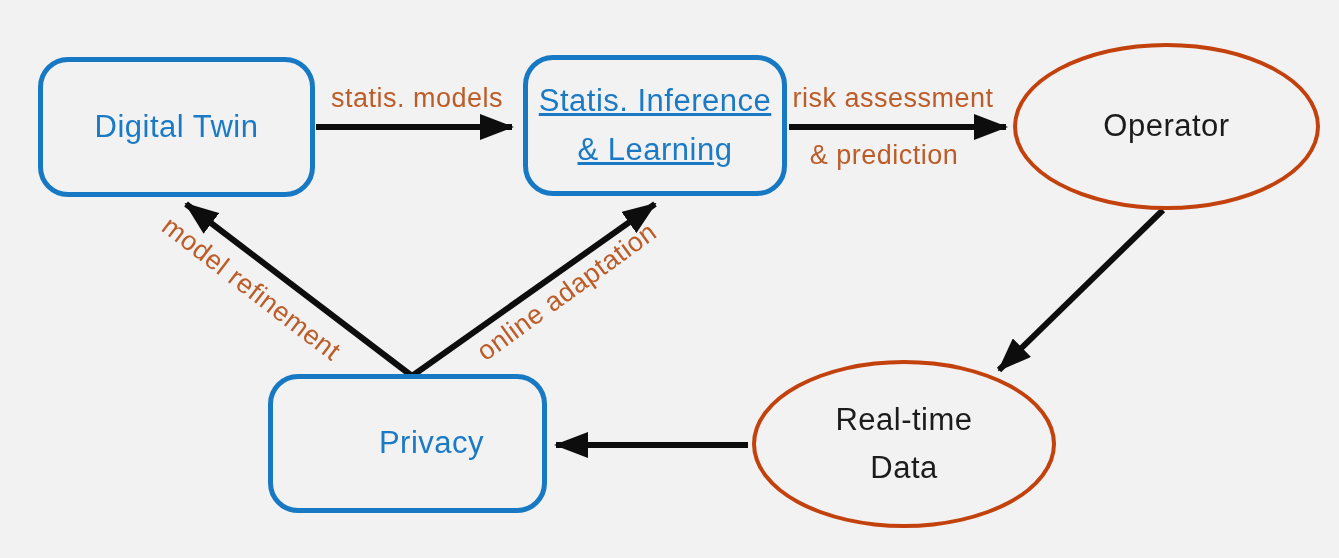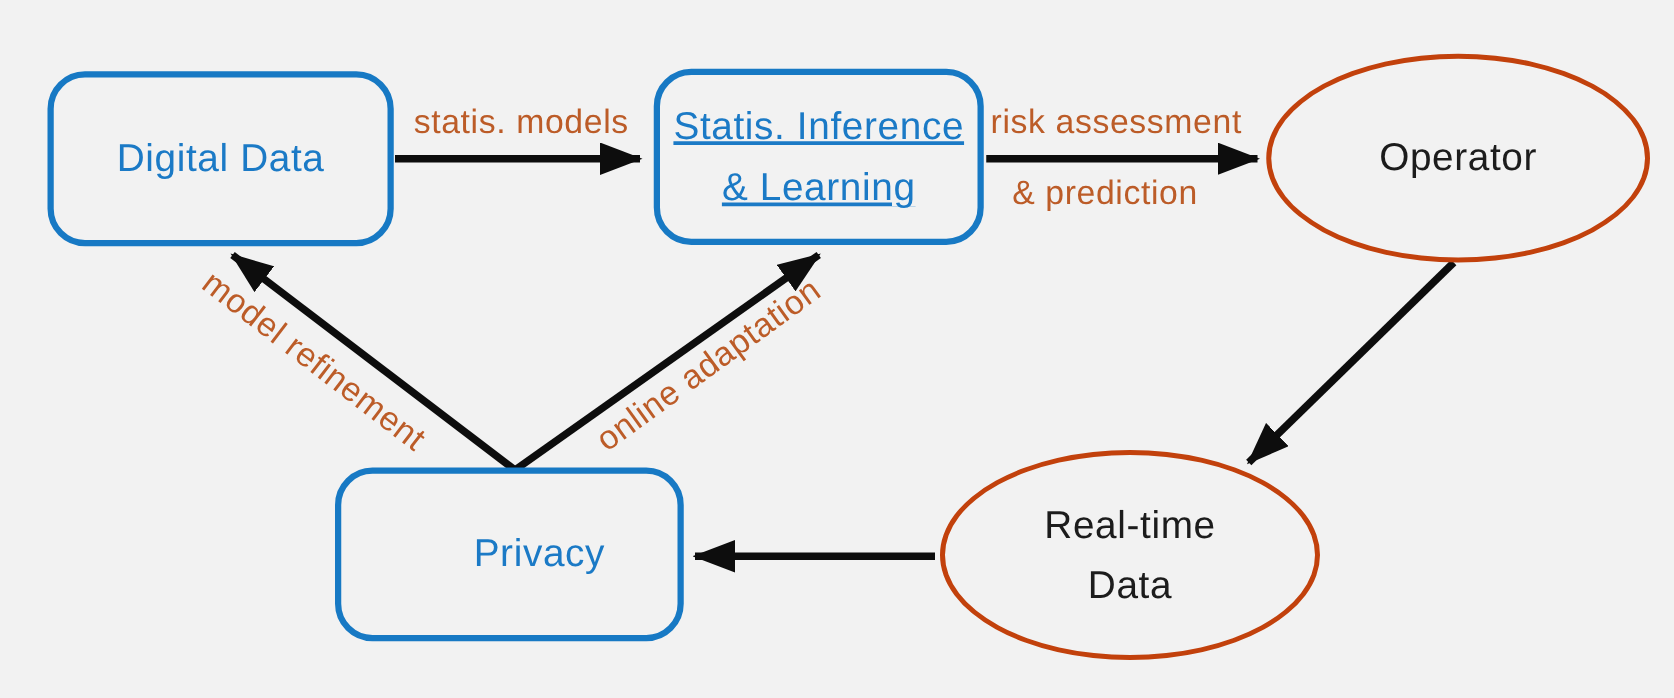--- a/index.html
+++ b/index.html
@@ -73,21 +73,21 @@
     </defs>
     <line x1="316" y1="127" x2="512" y2="127" stroke="#0d0d0d" stroke-width="6" marker-end="url(#ah)"></line>
     <line x1="789" y1="127" x2="1006" y2="127" stroke="#0d0d0d" stroke-width="6" marker-end="url(#ah)"></line>
     <line x1="412" y1="376" x2="186" y2="204" stroke="#0d0d0d" stroke-width="6" marker-end="url(#ah)"></line>
     <line x1="412" y1="376" x2="655" y2="204" stroke="#0d0d0d" stroke-width="6" marker-end="url(#ah)"></line>
     <line x1="1163" y1="210" x2="999" y2="370" stroke="#0d0d0d" stroke-width="6" marker-end="url(#ah)"></line>
     <line x1="748" y1="445" x2="556" y2="445" stroke="#0d0d0d" stroke-width="6" marker-end="url(#ah)"></line>
   </svg>
 
   <div class="node box" style="left:38px; top:57px; width:277px; height:140px;">
-    <span>Digital Data</span>
+    <span>Digital Twin</span>
   </div>
 
   <div class="node box" style="left:523px; top:55px; width:264px; height:141px;text-decoration:underline;">
     <span>Statis. Inference</span>
     <span>&amp; Learning</span>
   </div>
 
   <div class="node ellipse" style="left:1013px; top:43px; width:307px; height:167px;">
     <span>Operator</span>
   </div>

